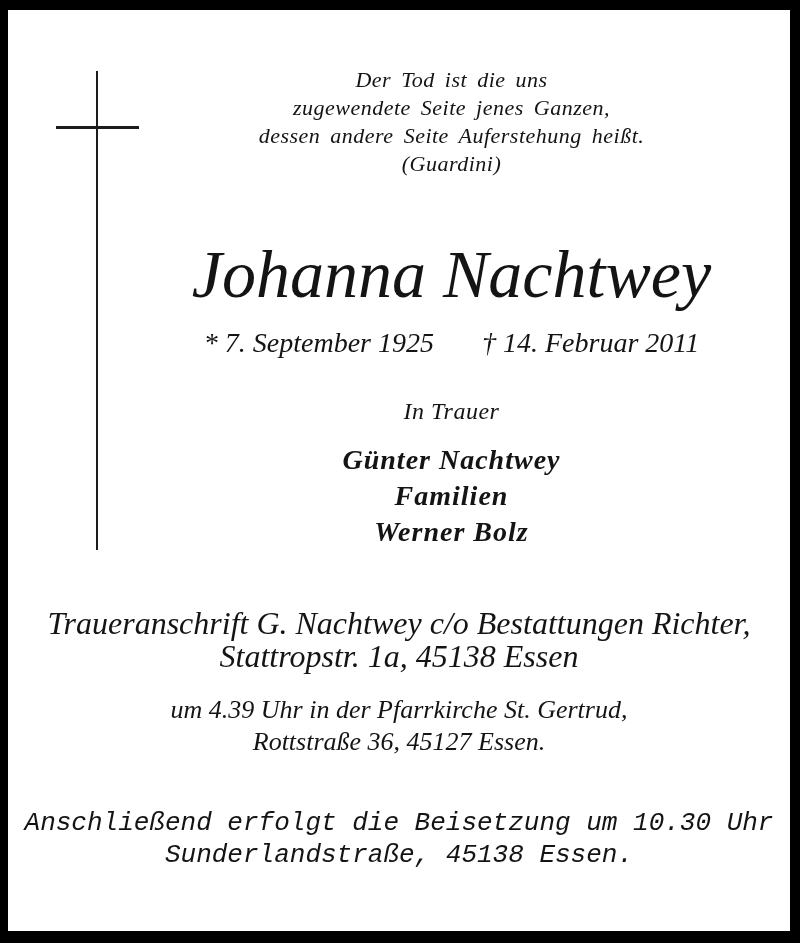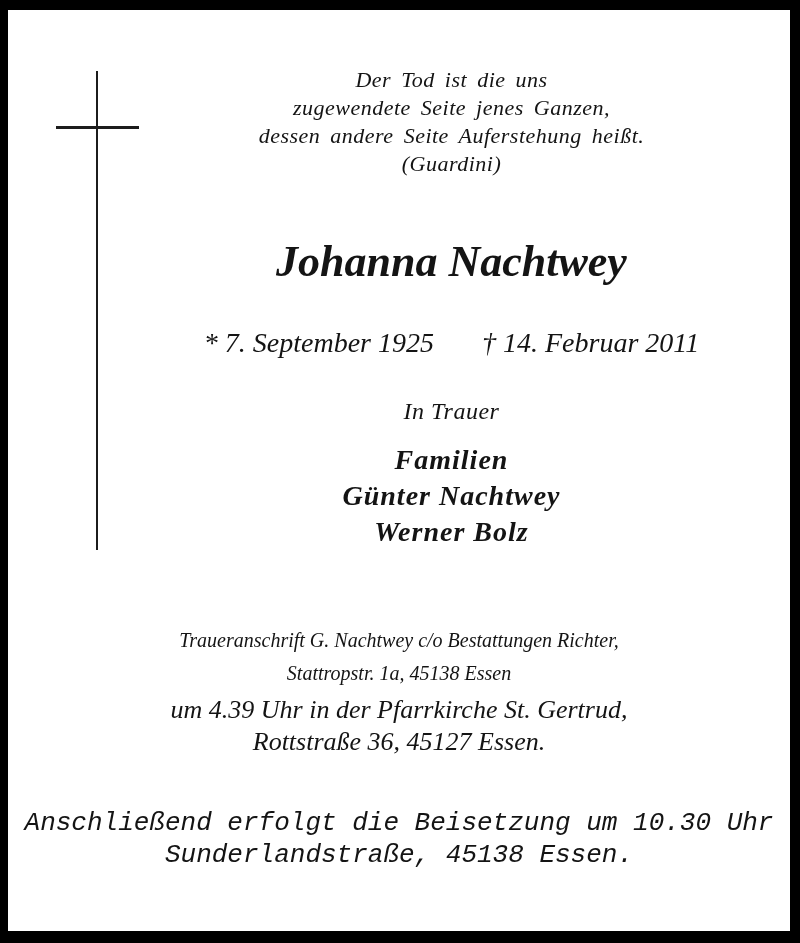--- a/index.html
+++ b/index.html
@@ -37,24 +37,24 @@
   .lower { left: 0; right: 0; }
 
   .quote {
     top: 56px;
     font-size: 22px;
     line-height: 28px;
     letter-spacing: 0.5px;
     word-spacing: 4px;
   }
   .deceased-name {
-    top: 212px;
-    font-size: 44px;
+    top: 224px;
+    font-size: 68px;
     line-height: 80px;
-    font-weight: bold;
+    font-weight: normal;
     letter-spacing: 0px;
     white-space: nowrap;
   }
   .dates {
     top: 314px;
     font-size: 28px;
     line-height: 38px;
     white-space: nowrap;
   }
   .dates .death-date { margin-left: 48px; }
@@ -65,22 +65,22 @@
     letter-spacing: 0.5px;
   }
   .mourners {
     top: 432px;
     font-size: 28px;
     line-height: 36px;
     font-weight: bold;
     letter-spacing: 1px;
   }
   .address {
-    top: 614px;
-    font-size: 20px;
+    top: 597px;
+    font-size: 32px;
     line-height: 33px;
   }
   .service {
     top: 684px;
     font-size: 26px;
     line-height: 32px;
   }
   .burial {
     top: 797px;
     font-size: 26px;
@@ -108,22 +108,22 @@
 
   <div class="tblock upper deceased-name">Johanna Nachtwey</div>
 
   <div class="tblock upper dates">
     <span class="birth-date">* 7. September 1925</span><span class="death-date">† 14. Februar 2011</span>
   </div>
 
   <div class="tblock upper in-trauer">In Trauer</div>
 
   <div class="tblock upper mourners">
+    <div>Günter Nachtwey</div>
     <div>Familien</div>
-    <div>Günter Nachtwey</div>
     <div>Werner Bolz</div>
   </div>
 
   <div class="tblock lower address">
     <div>Traueranschrift G. Nachtwey c/o Bestattungen Richter,</div>
     <div>Stattropstr. 1a, 45138 Essen</div>
   </div>
 
   <div class="tblock lower service">
     <div>um 4.39 Uhr in der Pfarrkirche St. Gertrud,</div>

